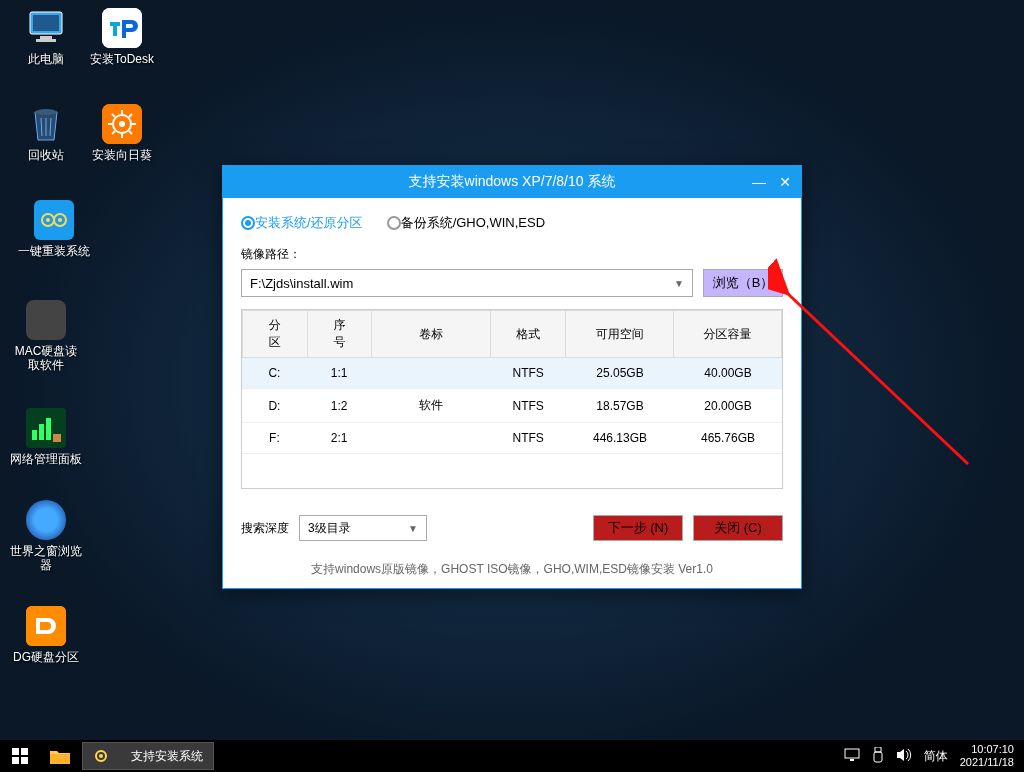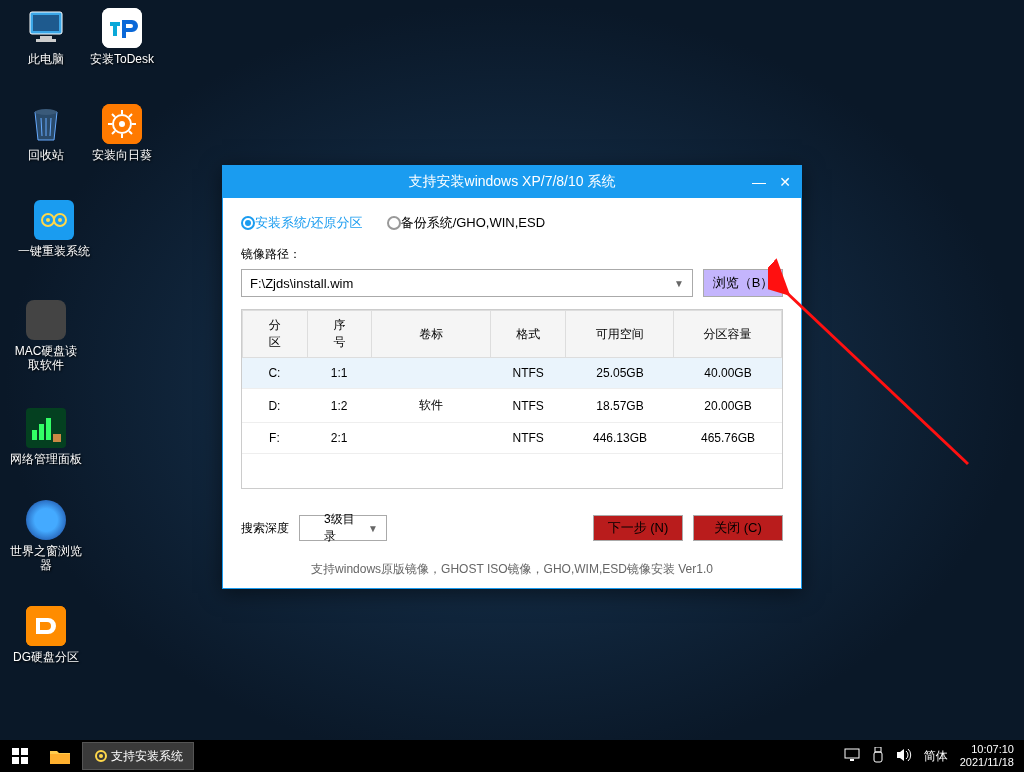--- a/index.html
+++ b/index.html
@@ -8,21 +8,21 @@
 
 .desktop { position: absolute; top: 0; left: 0; width: 100%; height: 740px; }
 .desktop-icon { position: absolute; width: 72px; text-align: center; cursor: pointer; }
 .desktop-icon .icon-img { width: 40px; height: 40px; margin: 0 auto 4px; display: flex; align-items: center; justify-content: center; }
 .desktop-icon .label { color: #fff; font-size: 12px; text-shadow: 1px 1px 2px #000; line-height: 14px; }
 
 
 .taskbar { position: absolute; bottom: 0; left: 0; width: 100%; height: 32px; background: #000; display: flex; align-items: center; color: #fff; font-size: 12px; }
 .start-btn { width: 40px; height: 32px; display: flex; align-items: center; justify-content: center; cursor: pointer; }
 .pinned { width: 40px; height: 32px; display: flex; align-items: center; justify-content: center; cursor: pointer; }
-.task-item { height: 28px; margin: 2px 2px; padding: 0 10px; background: #3a3a3a; border: 1px solid #555; display: flex; align-items: center; gap: 2px; cursor: pointer; font-size: 12px; }
+.task-item { height: 28px; margin: 2px 2px; padding: 0 10px; background: #3a3a3a; border: 1px solid #555; display: flex; align-items: center; gap: 22px; cursor: pointer; font-size: 12px; }
 .tray { margin-left: auto; display: flex; align-items: center; gap: 12px; padding-right: 10px; }
 .tray-time { text-align: right; font-size: 11px; line-height: 13px; }
 
 
 .window { position: absolute; left: 222px; top: 165px; width: 580px; background: #fff; border: 1px solid #1a9cf0; box-shadow: 0 4px 20px rgba(0,0,0,0.5); }
 .titlebar { height: 32px; background: #1a9cf0; color: #fff; display: flex; align-items: center; justify-content: center; position: relative; font-size: 14px; }
 .title-controls { position: absolute; right: 4px; top: 0; height: 32px; display: flex; align-items: center; gap: 2px; }
 .title-controls span { width: 24px; height: 24px; display: flex; align-items: center; justify-content: center; cursor: pointer; color: #fff; font-size: 14px; }
 .window-body { padding: 16px 18px 10px; }
 .radio-row { display: flex; gap: 24px; font-size: 13px; margin-bottom: 14px; }
@@ -41,21 +41,21 @@
 .part-table th { background: #f5f5f5; padding: 6px 20px; border: 1px solid #ddd; font-weight: normal; }
 .part-table td { padding: 8px 4px; text-align: center; border-bottom: 1px solid #eee; }
 .part-table tbody { display: block; max-height: 170px; overflow-y: auto; }
 .part-table thead, .part-table tbody tr { display: table; width: 100%; table-layout: fixed; }
 .part-table tbody tr.selected { background: #eaf4fc; }
 .table-wrap { border: 1px solid #ccc; height: 180px; overflow: hidden; }
 .table-wrap table { border: none; }
 
 .bottom-row { display: flex; align-items: center; margin-top: 26px; gap: 10px; }
 .depth-label { font-size: 12px; }
-.depth-select { width: 88px; height: 26px; border: 1px solid #aaa; display: flex; align-items: center; padding: 0 24px; font-size: 12px; position: relative; cursor: pointer; }
+.depth-select { width: 128px; height: 26px; border: 1px solid #aaa; display: flex; align-items: center; padding: 0 8px; font-size: 12px; position: relative; cursor: pointer; }
 .action-btn { width: 90px; height: 26px; border: 1px solid #aaa; background: #b91c1c; font-size: 13px; display: flex; align-items: center; justify-content: center; cursor: pointer; }
 .footer-text { text-align: center; font-size: 12px; color: #666; margin-top: 12px; padding-top: 8px; }
 
 
 .arrow { position: absolute; left: 768px; top: 254px; pointer-events: none; }
 .ico-todesk { background: #fff; border-radius: 8px; }
 .ico-sunflower { background: #ff7a00; border-radius: 8px; }
 .ico-mac { background: #444; border-radius: 8px; color: #ccc; font-size: 22px; }
 .ico-world { border-radius: 50%; background: radial-gradient(circle,#4af 40%, #138 100%); }
 .ico-dg { background: #ff8c00; border-radius: 6px; color: #fff; font-weight: bold; font-size: 18px; }

